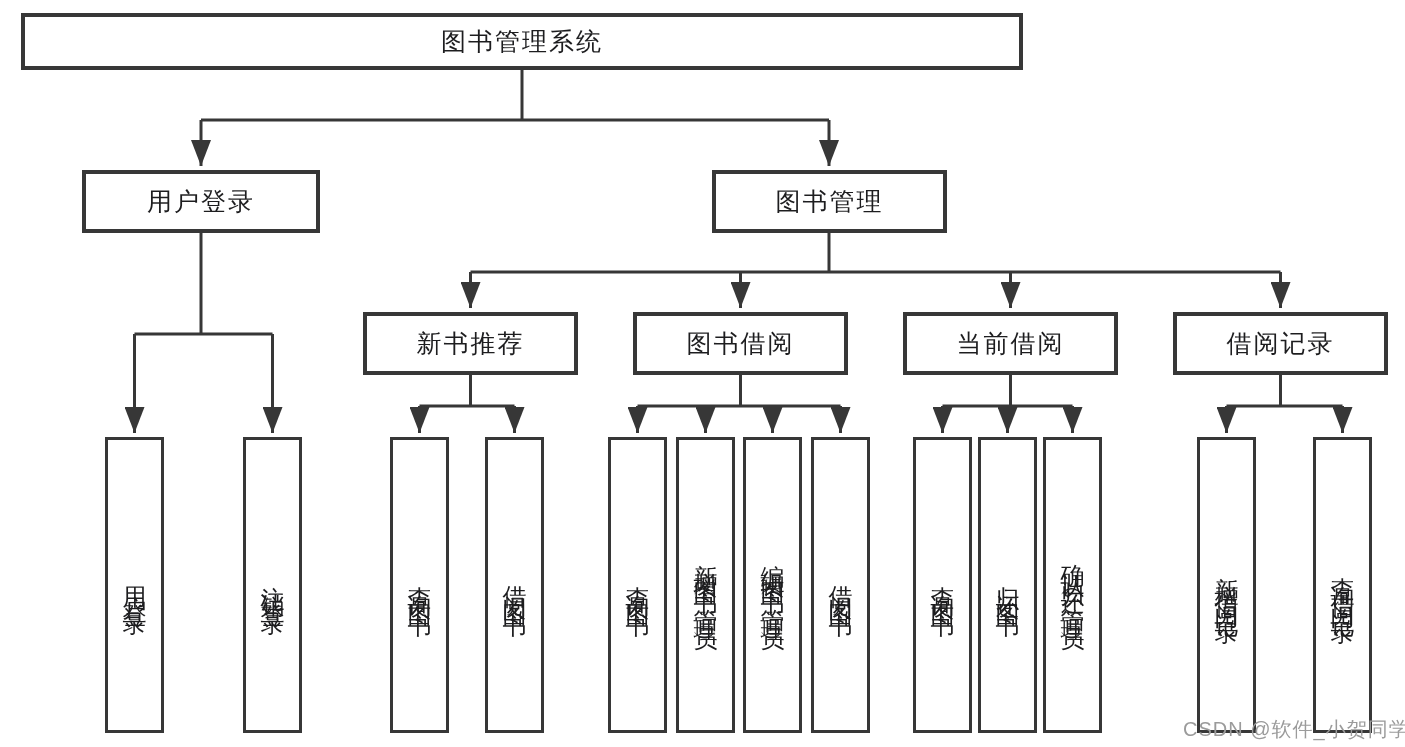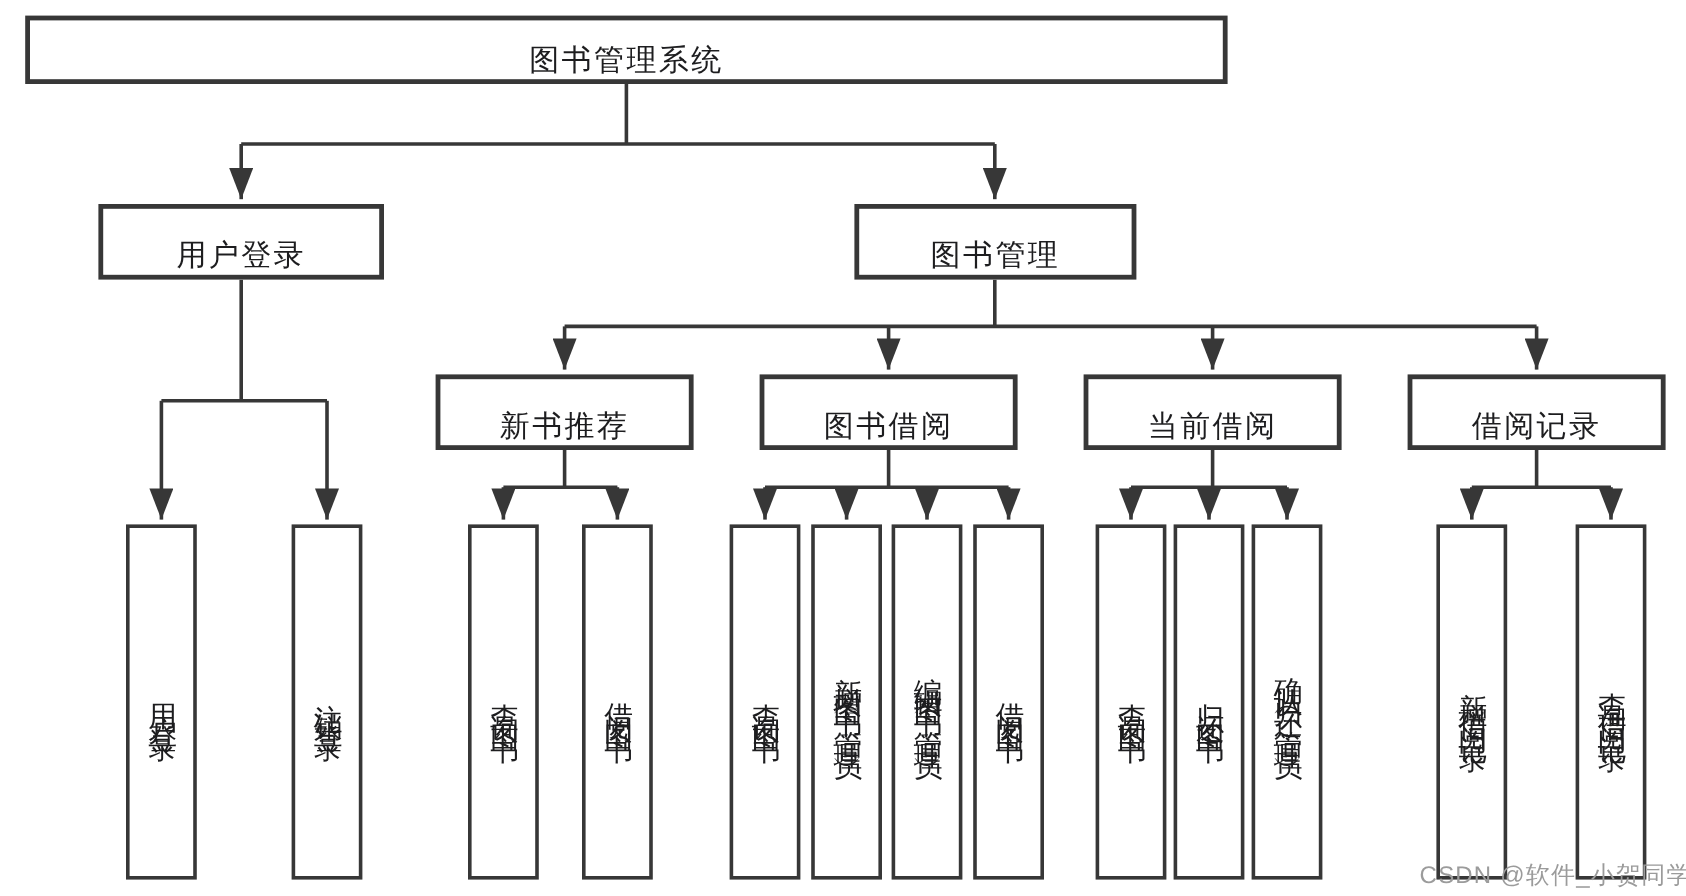--- a/index.html
+++ b/index.html
@@ -21,21 +21,21 @@
     left: 0;
     top: 0;
     z-index: 1;
   }
   .hbox {
     position: absolute;
     box-sizing: border-box;
     border: 4px solid #373737;
     background: #ffffff;
     display: flex;
-    align-items: flex-end;
+    align-items: center;
     justify-content: center;
     z-index: 2;
   }
   .hbox .lbl {
     font-size: 25px;
     letter-spacing: 2px;
     white-space: nowrap;
     color: #1d1d1f;
   }
   .leaf {

